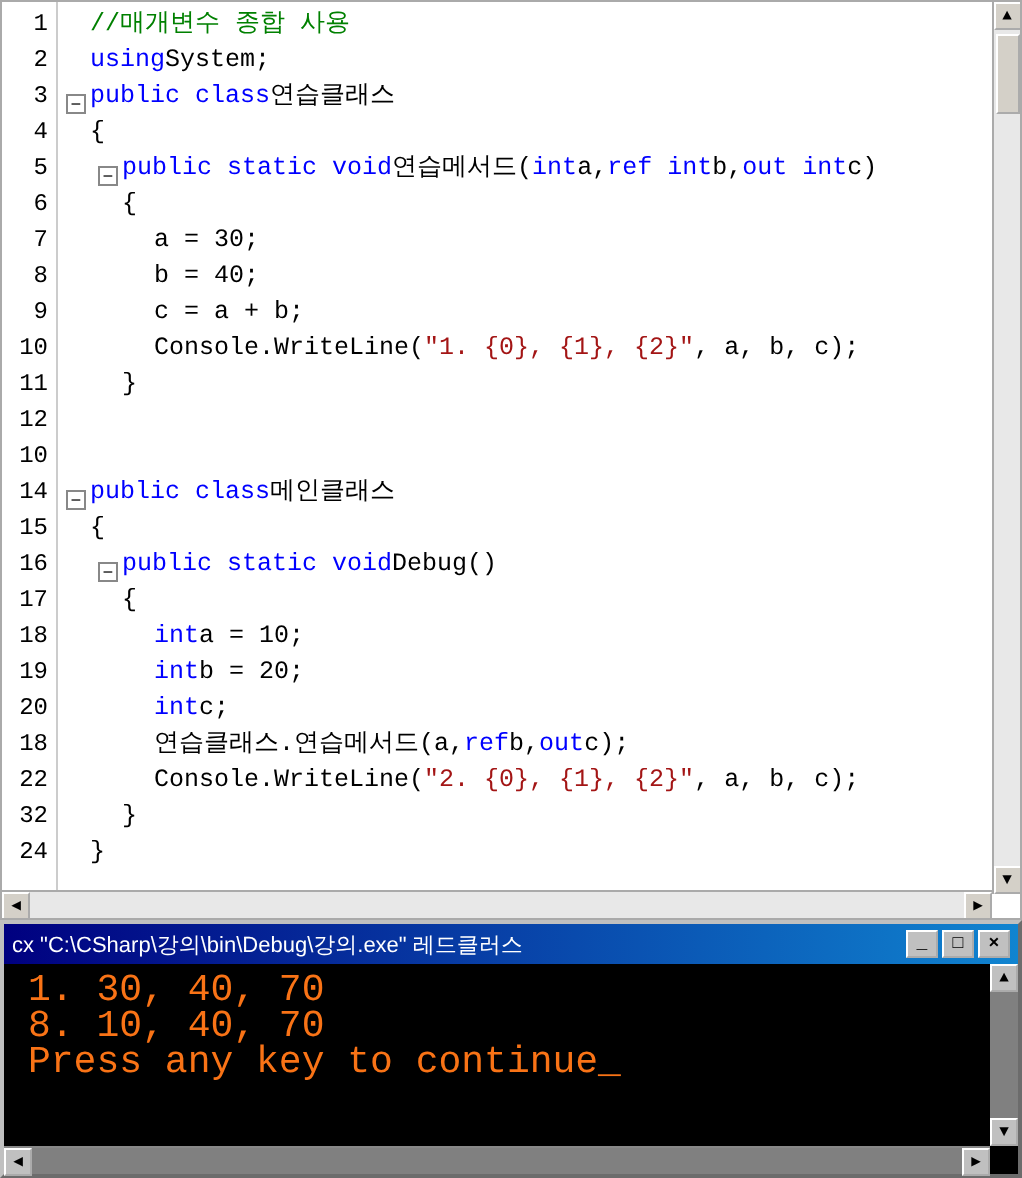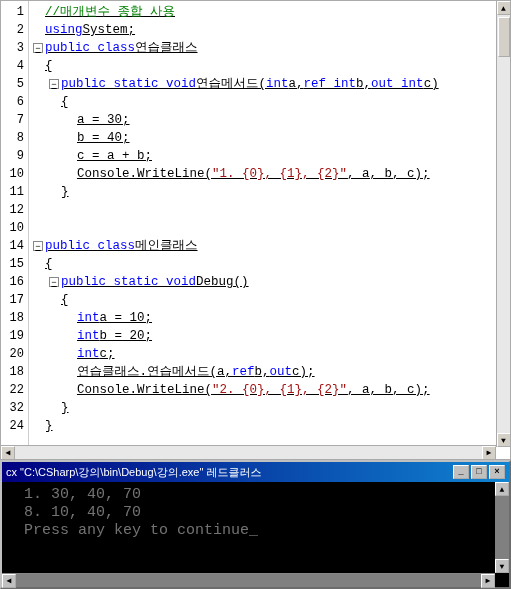--- a/index.html
+++ b/index.html
@@ -53,23 +53,22 @@
       padding-left: 4px;
       overflow: hidden;
     }
 
     .code-line {
       height: 18px;
       line-height: 18px;
       font-size: 12.5px;
       white-space: nowrap;
       display: flex;
-      align-items: center;
+      align-items: flex-end;
       position: relative;
-      text-decoration: underline;
     }
 
     .fold-indicator {
       display: inline-block;
       width: 10px;
       height: 10px;
       border: 1px solid #888;
       font-size: 9px;
       line-height: 10px;
       text-align: center;
@@ -126,24 +125,24 @@
       display: flex;
       align-items: center;
       justify-content: center;
       cursor: pointer;
       color: #000;
       font-weight: bold;
     }
 
     .console-body {
       background: #000;
-      color: #737373;
+      color: #f97316;
       font-family: 'Courier New', Courier, monospace;
-      font-size: 15px;
-      padding: 4px 22px;
+      font-size: 19px;
+      padding: 4px 12px;
       height: calc(100% - 20px);
       overflow: hidden;
     }
 
     .console-line {
       line-height: 18px;
       white-space: nowrap;
     }
 
     

